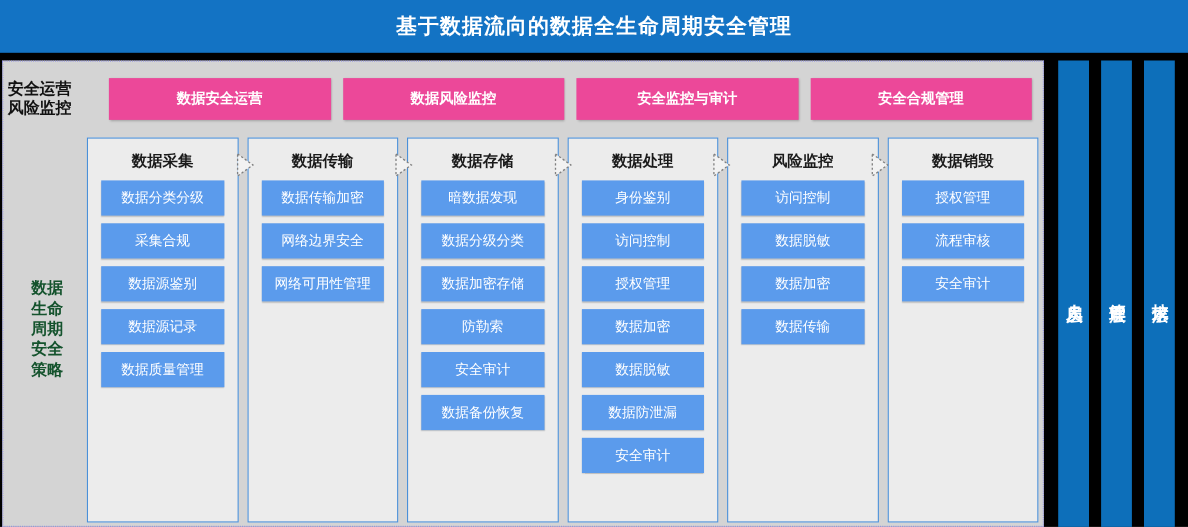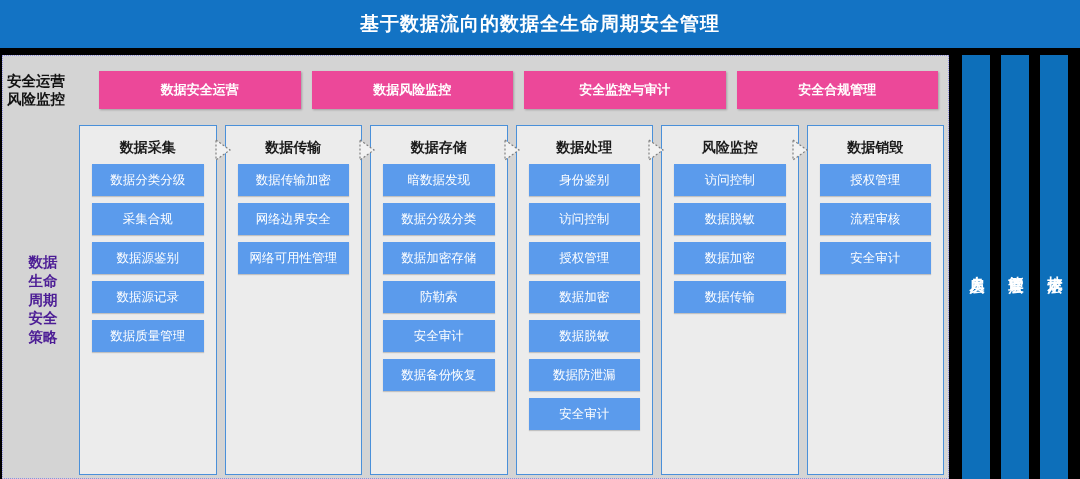--- a/index.html
+++ b/index.html
@@ -51,21 +51,21 @@
   }
 
   
   .lifecycle{
     position:absolute;left:4px;top:69px;width:937px;height:350px;
     display:flex;
   }
   .lc-label{
     width:72px;flex:0 0 72px;
     display:flex;align-items:center;justify-content:center;
-    color:#4c1d95;font-size:14.5px;font-weight:bold;line-height:1.3;
+    color:#14532d;font-size:14.5px;font-weight:bold;line-height:1.3;
     text-align:left;white-space:pre-line;
   }
   .stages{
     flex:1;display:flex;gap:8px;position:relative;
   }
   .stage{
     flex:1;position:relative;
     background:#ececec;
     border:1.5px solid #4a90d9;
     box-sizing:border-box;

